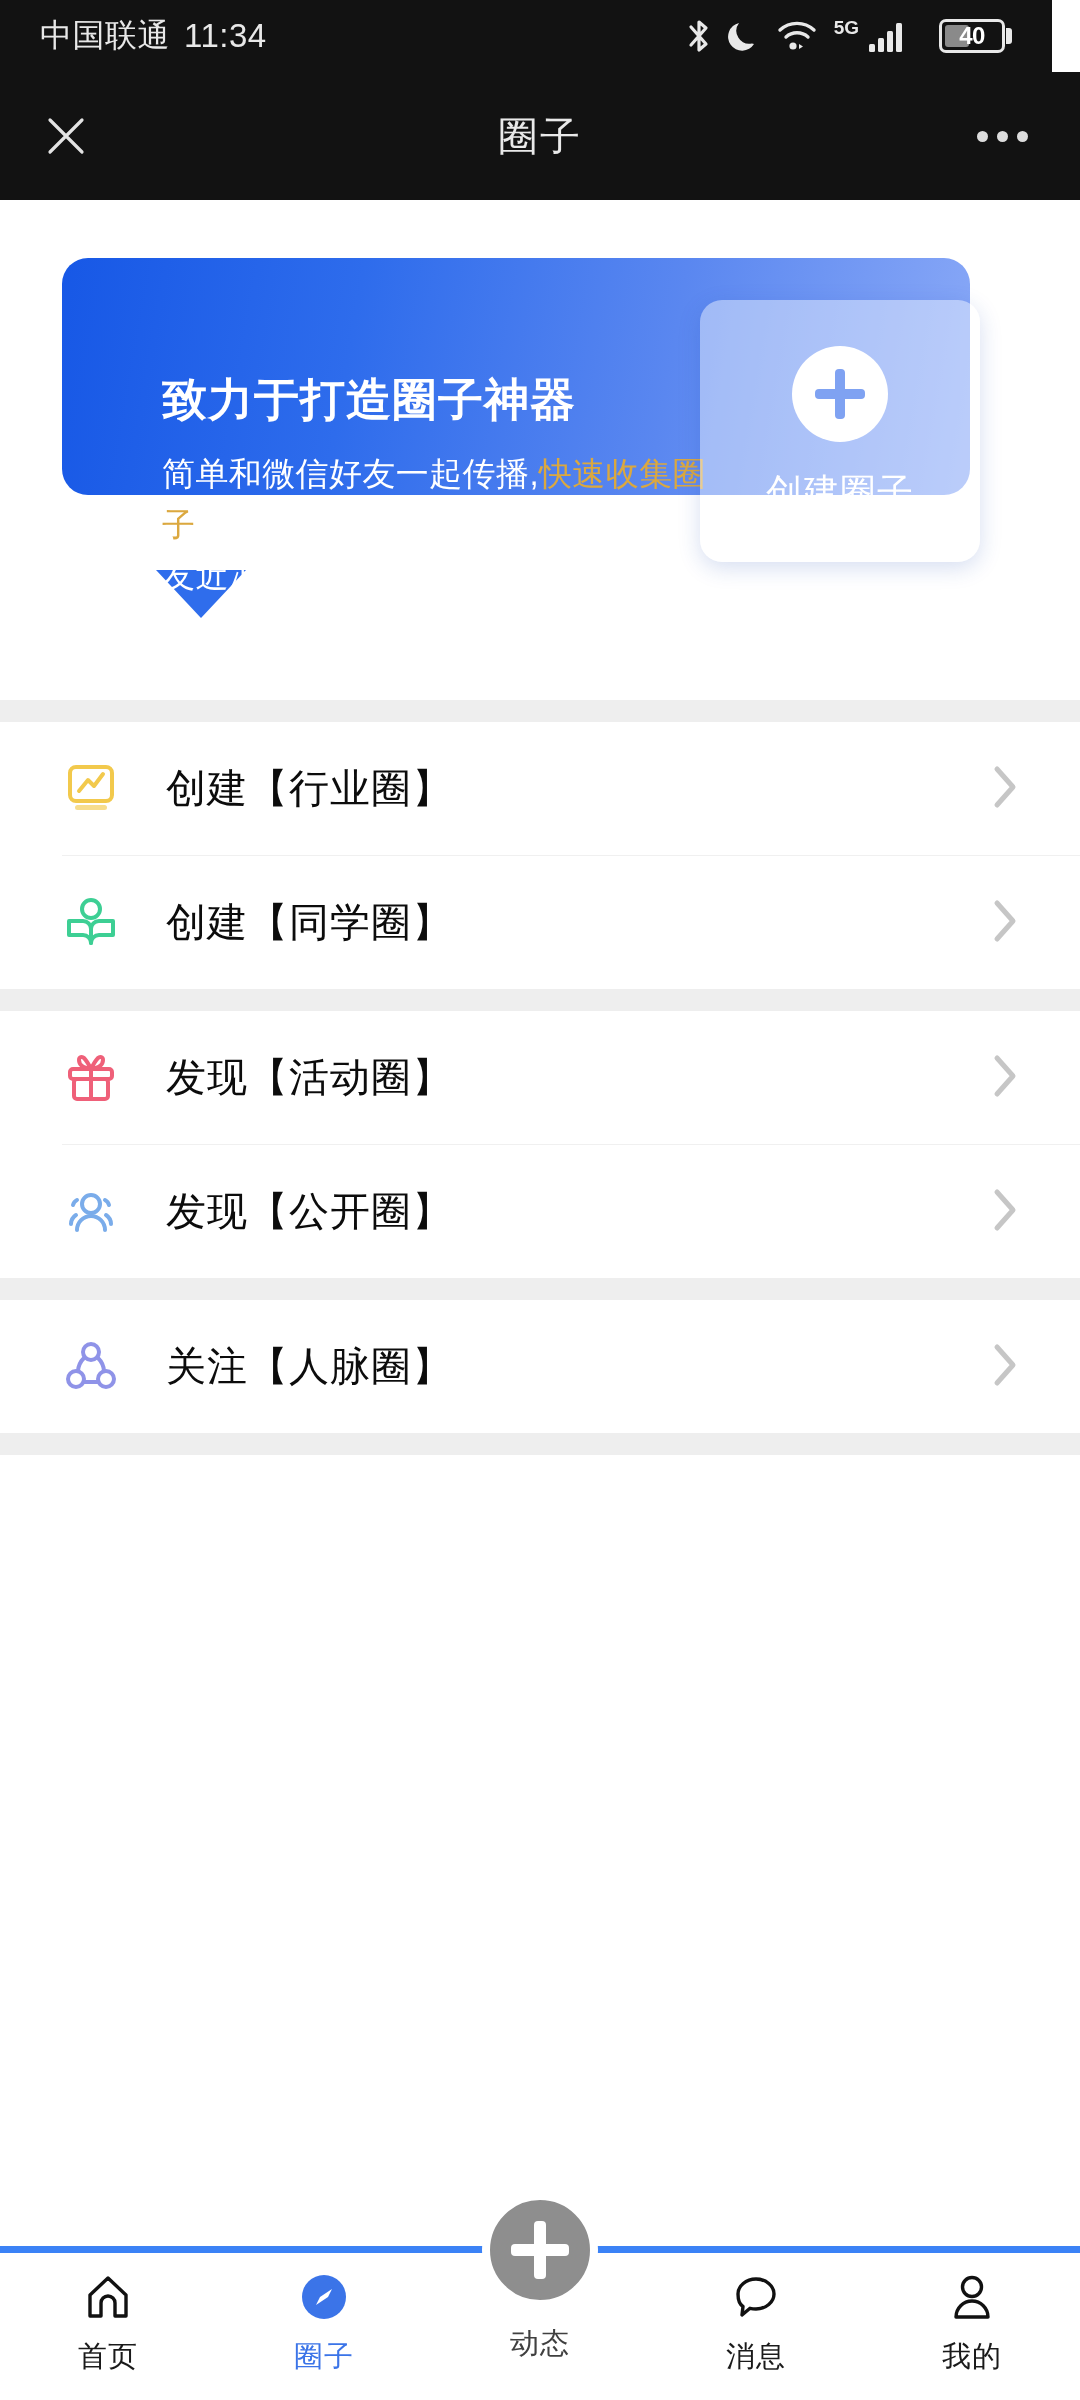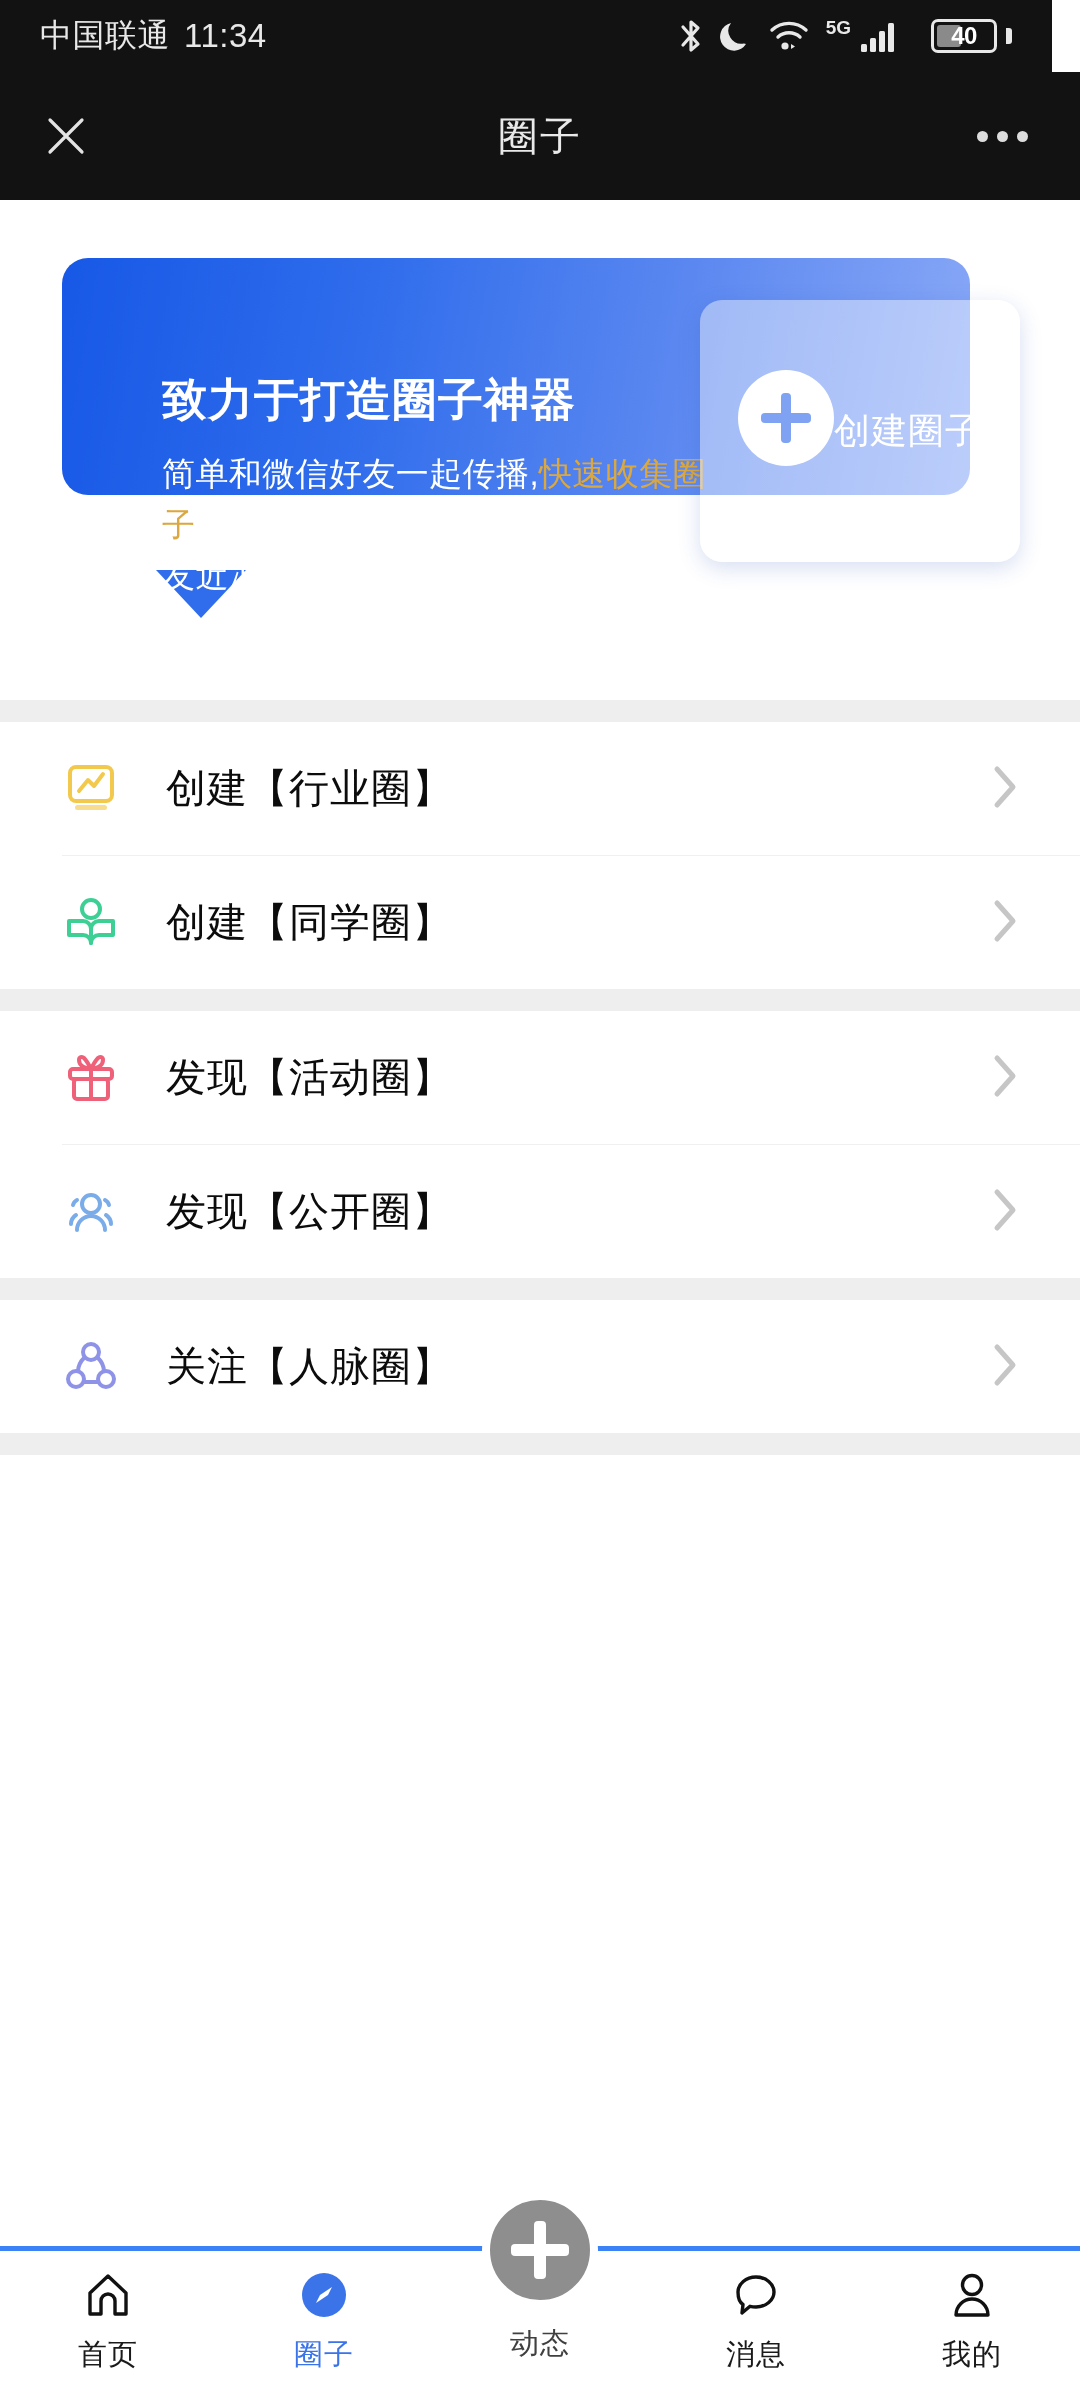--- a/index.html
+++ b/index.html
@@ -13,21 +13,21 @@
   
   .statusbar {
     position:absolute; top:0; left:0; width:1052px; height:72px;
     background:#121212; display:flex; align-items:center;
     justify-content:space-between; padding:0 40px;
   }
   .sb-left { display:flex; align-items:center; gap:14px; color:#e8e8e8; font-size:32px; letter-spacing:.5px; }
   .sb-time { font-size:33px; }
   .sb-right { display:flex; align-items:center; gap:16px; }
   .sb-right svg { display:block; }
-  .batt-wrap { display:flex; align-items:center; gap:9px;padding-left:16px; }
+  .batt-wrap { display:flex; align-items:center; gap:1px;padding-left:16px; }
   .batt-body {
     width:66px; height:34px; border:3px solid #e8e8e8; border-radius:7px;
     display:flex; align-items:center; justify-content:center; position:relative;
   }
   .batt-fill { position:absolute; left:3px; top:3px; bottom:3px; width:24px; background:#8a8a8a; border-radius:3px; }
   .batt-num { position:relative; font-size:24px; color:#fff; font-weight:600; letter-spacing:-.5px; }
   .batt-tip { width:6px; height:16px; background:#e8e8e8; border-radius:0 3px 3px 0; }
   .five-g { font-size:19px; color:#e8e8e8; font-weight:700; margin-right:-8px; align-self:flex-start; }
 
   
@@ -64,24 +64,24 @@
     position:absolute; left:100px; top:112px; color:#ffffff;
     font-size:45px; font-weight:700; letter-spacing:1px; white-space:nowrap;
   }
   .banner-body {
     position:absolute; left:100px; top:190px; width:556px;
     color:#ffffff; font-size:33px; line-height:1.55; letter-spacing:.4px;
   }
   .hl { color:#dba83f; }
 
   .create-card {
-    position:absolute; left:700px; top:100px; width:320px; height:262px;
+    position:absolute; left:700px; top:100px; width:280px; height:262px;
     border-radius:22px; background:rgba(255,255,255,.42);
     box-shadow:0 6px 22px rgba(28,70,180,.18);
-    display:flex; flex-direction:row; align-items:center; justify-content:center;
+    display:flex; flex-direction:column; align-items:center; justify-content:center;
     cursor:pointer;
   }
   .create-plus {
     width:96px; height:96px; border-radius:50%; background:#ffffff;
     display:flex; align-items:center; justify-content:center; margin-bottom:26px;
   }
   .create-plus:before, .create-plus:after {
     content:""; position:absolute; background:#7fa2f2; border-radius:4px;
   }
   .create-plus:before { width:50px; height:10px; }
@@ -118,21 +118,21 @@
   }
   .row-icon { width:58px; height:58px; flex:0 0 58px; display:flex; align-items:center; justify-content:center; }
   .row-icon svg { display:block; }
   .row-label { margin-left:46px; font-size:40px; color:#0c0c0c; letter-spacing:1px; }
   .row-chev { position:absolute; right:62px; top:50%; transform:translateY(-50%); }
   .divider { height:1px; background:#f0f0f0; margin-left:62px; }
 
   
   .tabbar {
     position:absolute; left:0; bottom:0; width:1080px; height:154px;
-    background:#ffffff; border-top:5px solid #3b82f6;
+    background:#ffffff; border-top:7px solid #3b82f6;
     display:flex; align-items:flex-start; padding-top:16px;
   }
   .tab { flex:1; display:flex; flex-direction:column; align-items:center; gap:12px; cursor:pointer; }
   .tab-ico { height:56px; display:flex; align-items:center; justify-content:center; }
   .tab-txt { font-size:29px; color:#1a1a1a; letter-spacing:1px; }
   .tab.active .tab-txt { color:#3b74e8; }
   .tab-spacer { flex:1; }
   .fab {
     position:absolute; left:50%; transform:translateX(-50%); bottom:92px;
     width:116px; height:116px; border-radius:50%; background:#8e8e8e;

